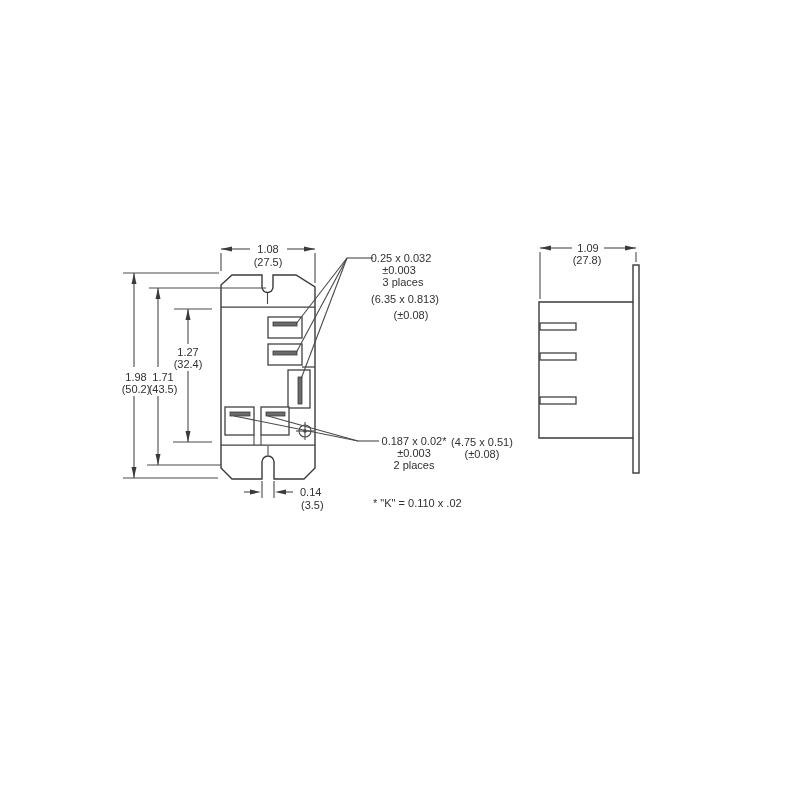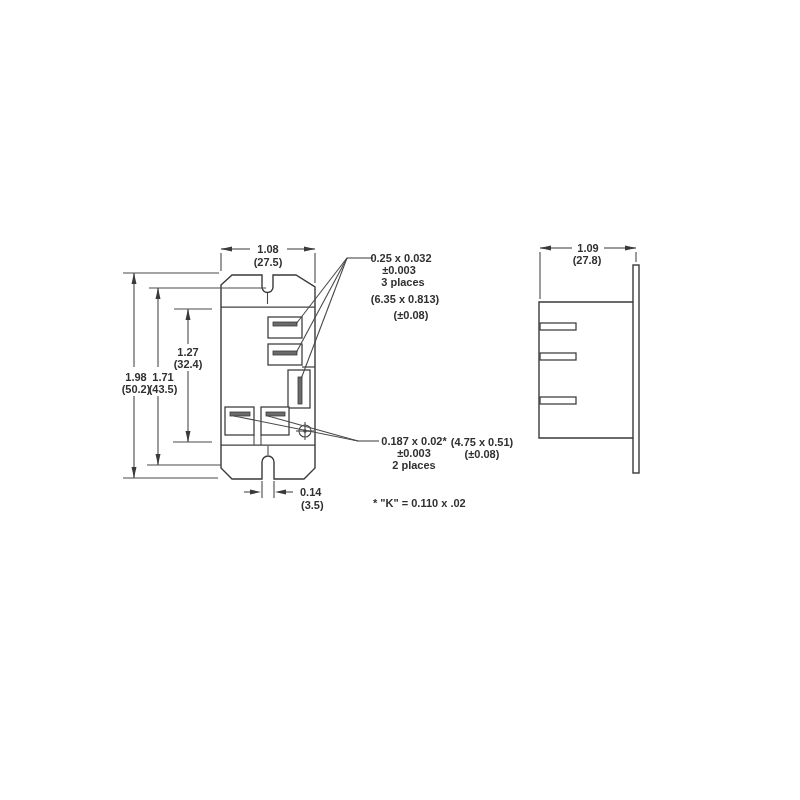--- a/index.html
+++ b/index.html
@@ -1,17 +1,17 @@
 <!DOCTYPE html>
 <html><head>
 <meta charset="utf-8">
 <style>
   html,body{margin:0;padding:0;background:#ffffff;}
   .page{position:relative;width:800px;height:800px;background:#ffffff;overflow:hidden;
-        font-family:"Liberation Sans","DejaVu Sans",sans-serif;font-weight:bold;}
+        font-family:"Liberation Sans","DejaVu Sans",sans-serif;}
   svg{display:block;}
   svg text{font-family:"Liberation Sans","DejaVu Sans",sans-serif;font-size:11px;fill:#303030;}
   .ln{stroke:#414141;stroke-width:1.25;fill:none;}
   .outline{stroke:#3a3a3a;stroke-width:1.4;fill:none;}
   .thin{stroke:#4a4a4a;stroke-width:1.1;fill:none;}
   .arrow{fill:#3a3a3a;stroke:none;}
   .bladefill{fill:#6b6b6b;stroke:#3a3a3a;stroke-width:0.8;}
   .housing{stroke:#3a3a3a;stroke-width:1.25;fill:#ffffff;}
 </style>
 </head>

